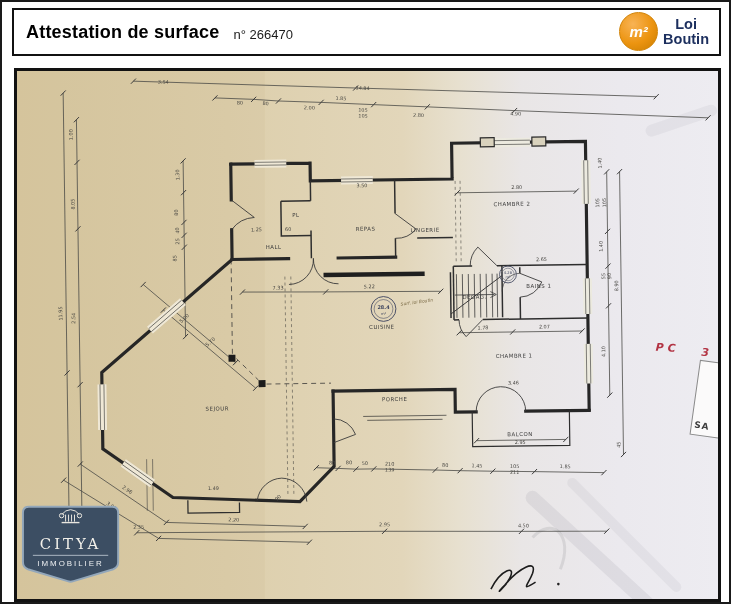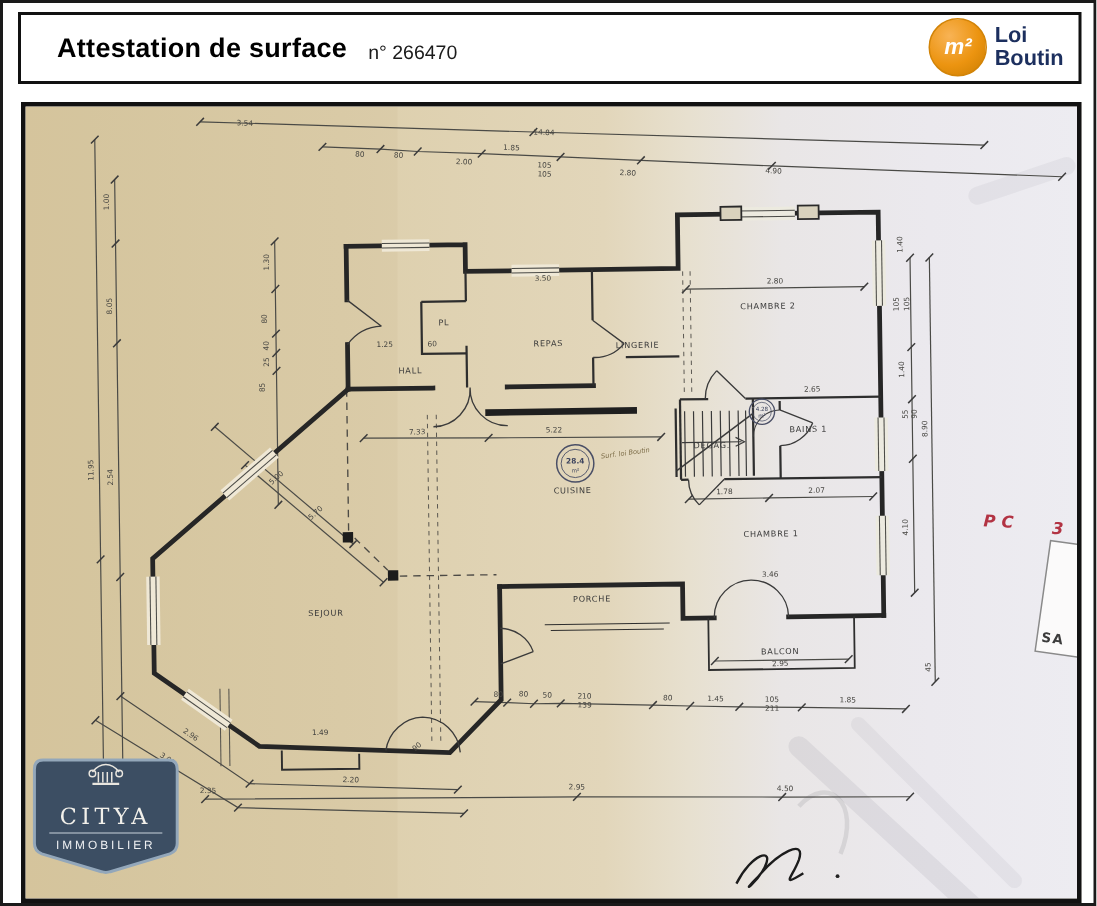--- a/index.html
+++ b/index.html
@@ -3,28 +3,28 @@
 <meta charset="utf-8">
 <style>
   html,body{margin:0;padding:0;background:#fff;}
   .page{position:relative;width:731px;height:604px;background:#ffffff;
         border:2px solid #1a1a1a;box-sizing:border-box;overflow:hidden;
         font-family:"Liberation Sans",sans-serif;}
   
   .header{position:absolute;left:10px;top:6px;width:709px;height:48px;
           border:2px solid #111;box-sizing:border-box;background:#fff;
           display:flex;align-items:center;}
-  .title{font-size:18px;font-weight:bold;color:#000;margin-left:24px;letter-spacing:.2px;}
+  .title{font-size:18px;font-weight:bold;color:#000;margin-left:12px;letter-spacing:.2px;}
   .doc-number{font-size:13px;color:#1b1b1b;margin-left:14px;margin-top:4px;}
   .badge{position:absolute;right:10px;top:2px;display:flex;align-items:center;gap:5px;}
   .m2-circle{width:37px;height:37px;border-radius:50%;
              background:radial-gradient(circle at 35% 30%, #f8b355, #ec9410 55%, #c97c00);
              border:1px solid #d28408;color:#fff;font-weight:bold;font-style:italic;
              font-size:15px;display:flex;align-items:center;justify-content:center;}
-  .badge-text{color:#1c2f5e;font-weight:bold;font-size:14.5px;line-height:15px;text-align:left;}
+  .badge-text{color:#1c2f5e;font-weight:bold;font-size:14.5px;line-height:15px;text-align:center;}
   
   .plan-wrap{position:absolute;left:12px;top:66px;width:707px;height:534px;
              border:3px solid #121212;box-sizing:border-box;background:#e9e5dd;}
   .plan-wrap svg{display:block;width:100%;height:100%;}
   .room-label{font:5.5px "DejaVu Sans",sans-serif;fill:#3b3b3b;text-anchor:middle;letter-spacing:.5px;}
   .dim-label{font:5px "DejaVu Sans",sans-serif;fill:#474642;text-anchor:middle;}
   .stamp-text{font:5px "DejaVu Sans",sans-serif;fill:#3e455f;text-anchor:middle;font-weight:bold;}
   .stamp-text-sm{font:3.8px "DejaVu Sans",sans-serif;fill:#3e455f;text-anchor:middle;}
   .hand-note{font:italic 4.5px "DejaVu Sans",sans-serif;fill:#7d6d48;text-anchor:middle;}
   .red-note{font:italic bold 11px "DejaVu Sans",sans-serif;fill:#b23343;letter-spacing:4px;}

